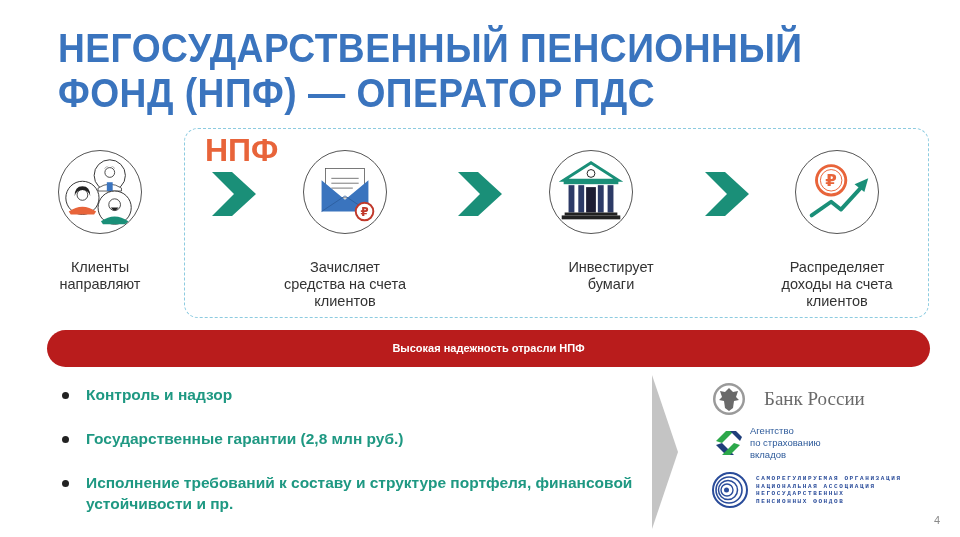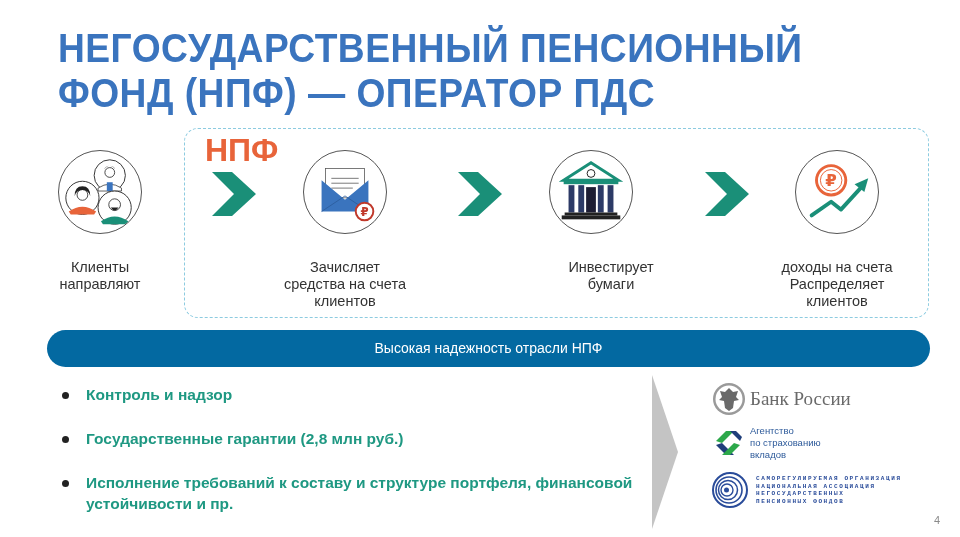--- a/index.html
+++ b/index.html
@@ -5,27 +5,27 @@
   html, body { margin:0; padding:0; }
   body { width:960px; height:537px; background:#ffffff; position:relative; overflow:hidden; font-family:"Liberation Sans", sans-serif; }
   .abs { position:absolute; }
   .title { left:58px; top:26px; color:#3a74be; font-family:"Liberation Sans", sans-serif; font-weight:bold; font-size:40px; line-height:45px; letter-spacing:0.5px; transform:scaleX(0.93); transform-origin:left top; white-space:nowrap; }
   .dashbox { left:184px; top:128px; width:745px; height:190px; border:1.5px dashed #8ccbe0; border-radius:14px; box-sizing:border-box; }
   .npf-label { left:205px; top:134px; color:#e8643a; font-weight:bold; font-size:32px; line-height:32px; }
   .circle { width:84px; height:84px; border:1.5px solid #555; border-radius:50%; box-sizing:border-box; background:#fff; overflow:hidden; }
   .circle svg { width:100%; height:100%; display:block; }
   .chev { width:46px; height:44px; }
   .caption { width:170px; text-align:center; color:#333333; font-weight:normal; font-size:14.5px; line-height:17px; }
-  .pill { left:47px; top:330px; width:883px; height:37px; background:#0369a1; border-radius:19px; color:#fff; text-align:center; line-height:37px; font-weight:normal; font-size:14px; }
+  .pill { left:47px; top:330px; width:883px; height:37px; background:#b91c1c; border-radius:19px; color:#fff; text-align:center; line-height:37px; font-weight:bold; font-size:11px; }
   .bullets { left:60px; top:384px; width:590px; }
   .bullet { position:relative; padding-left:26px; color:#1e9882; font-weight:bold; font-size:15.5px; line-height:21px; margin-bottom:23px; }
   .bullet::before { content:""; position:absolute; left:2px; top:8px; width:7px; height:7px; border-radius:50%; background:#222; }
   .grey-chev { left:652px; top:375px; width:26px; height:154px; }
   .logo-row { display:flex; align-items:center; }
-  .cbr-text { color:#6a6a6a; font-size:19px; margin-left:4px; font-family:"Liberation Serif", serif; }
+  .cbr-text { color:#6a6a6a; font-size:19px; margin-left:18px; font-family:"Liberation Serif", serif; }
   .asv-text { color:#2d5a9a; font-size:9.5px; line-height:12px; font-weight:normal; margin-left:6px; }
   .napf-text { color:#2a4c9a; font-size:6px; line-height:7.5px; letter-spacing:1.6px; font-weight:bold; margin-left:8px; font-family:"Liberation Mono", monospace; }
   .page-num { left:934px; top:514px; color:#8a8a8a; font-size:11px; }
 </style>
 </head>
 <body>
 
 <div class="abs title">
   <div>НЕГОСУДАРСТВЕННЫЙ ПЕНСИОННЫЙ</div>
   <div>ФОНД (НПФ) — ОПЕРАТОР ПДС</div>
@@ -112,22 +112,22 @@
 <div class="abs circle" style="left:795px;top:150px;">
   <svg viewBox="0 0 84 84">
     <circle cx="36" cy="30" r="15" fill="#fff" stroke="#e8643a" stroke-width="3"></circle>
     <circle cx="36" cy="30" r="11" fill="#fff" stroke="#e8643a" stroke-width="1"></circle>
     <text x="36" y="36" font-size="17" font-weight="bold" fill="#e8643a" text-anchor="middle" font-family="DejaVu Sans, sans-serif">₽</text>
     <polyline points="16,66 36,52 46,60 68,36" fill="none" stroke="#1a8f78" stroke-width="4" stroke-linecap="round" stroke-linejoin="round"></polyline>
     <polygon points="60,34 74,28 70,42" fill="#1a8f78"></polygon>
   </svg>
 </div>
 <div class="abs caption" style="left:752px;top:259px;">
+  <div>Распределяет</div>
   <div>доходы на счета</div>
-  <div>Распределяет</div>
   <div>клиентов</div>
 </div>
 
 <div class="abs pill">Высокая надежность отрасли НПФ</div>
 
 <div class="abs bullets">
   <div class="bullet">Контроль и надзор</div>
   <div class="bullet">Государственные гарантии (2,8 млн руб.)</div>
   <div class="bullet">Исполнение требований к составу и структуре портфеля, финансовой устойчивости и пр.</div>
 </div>

